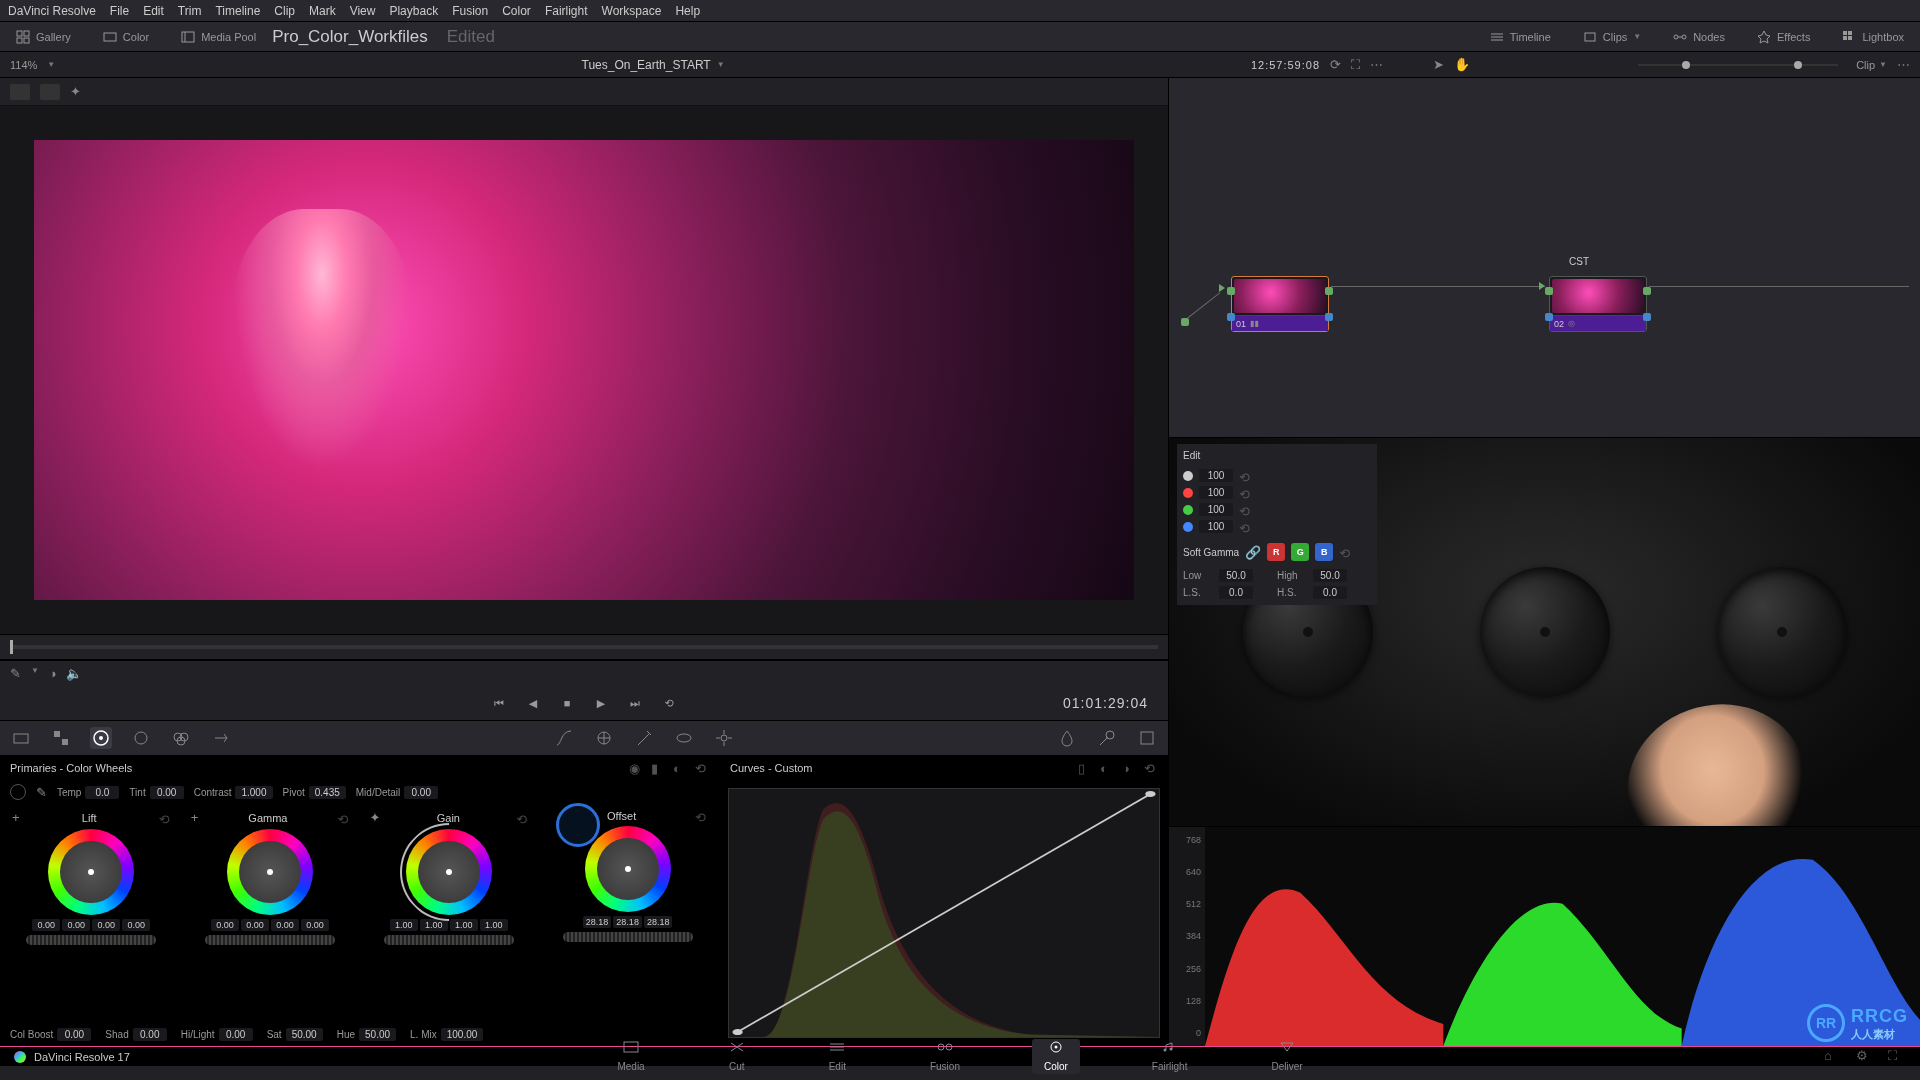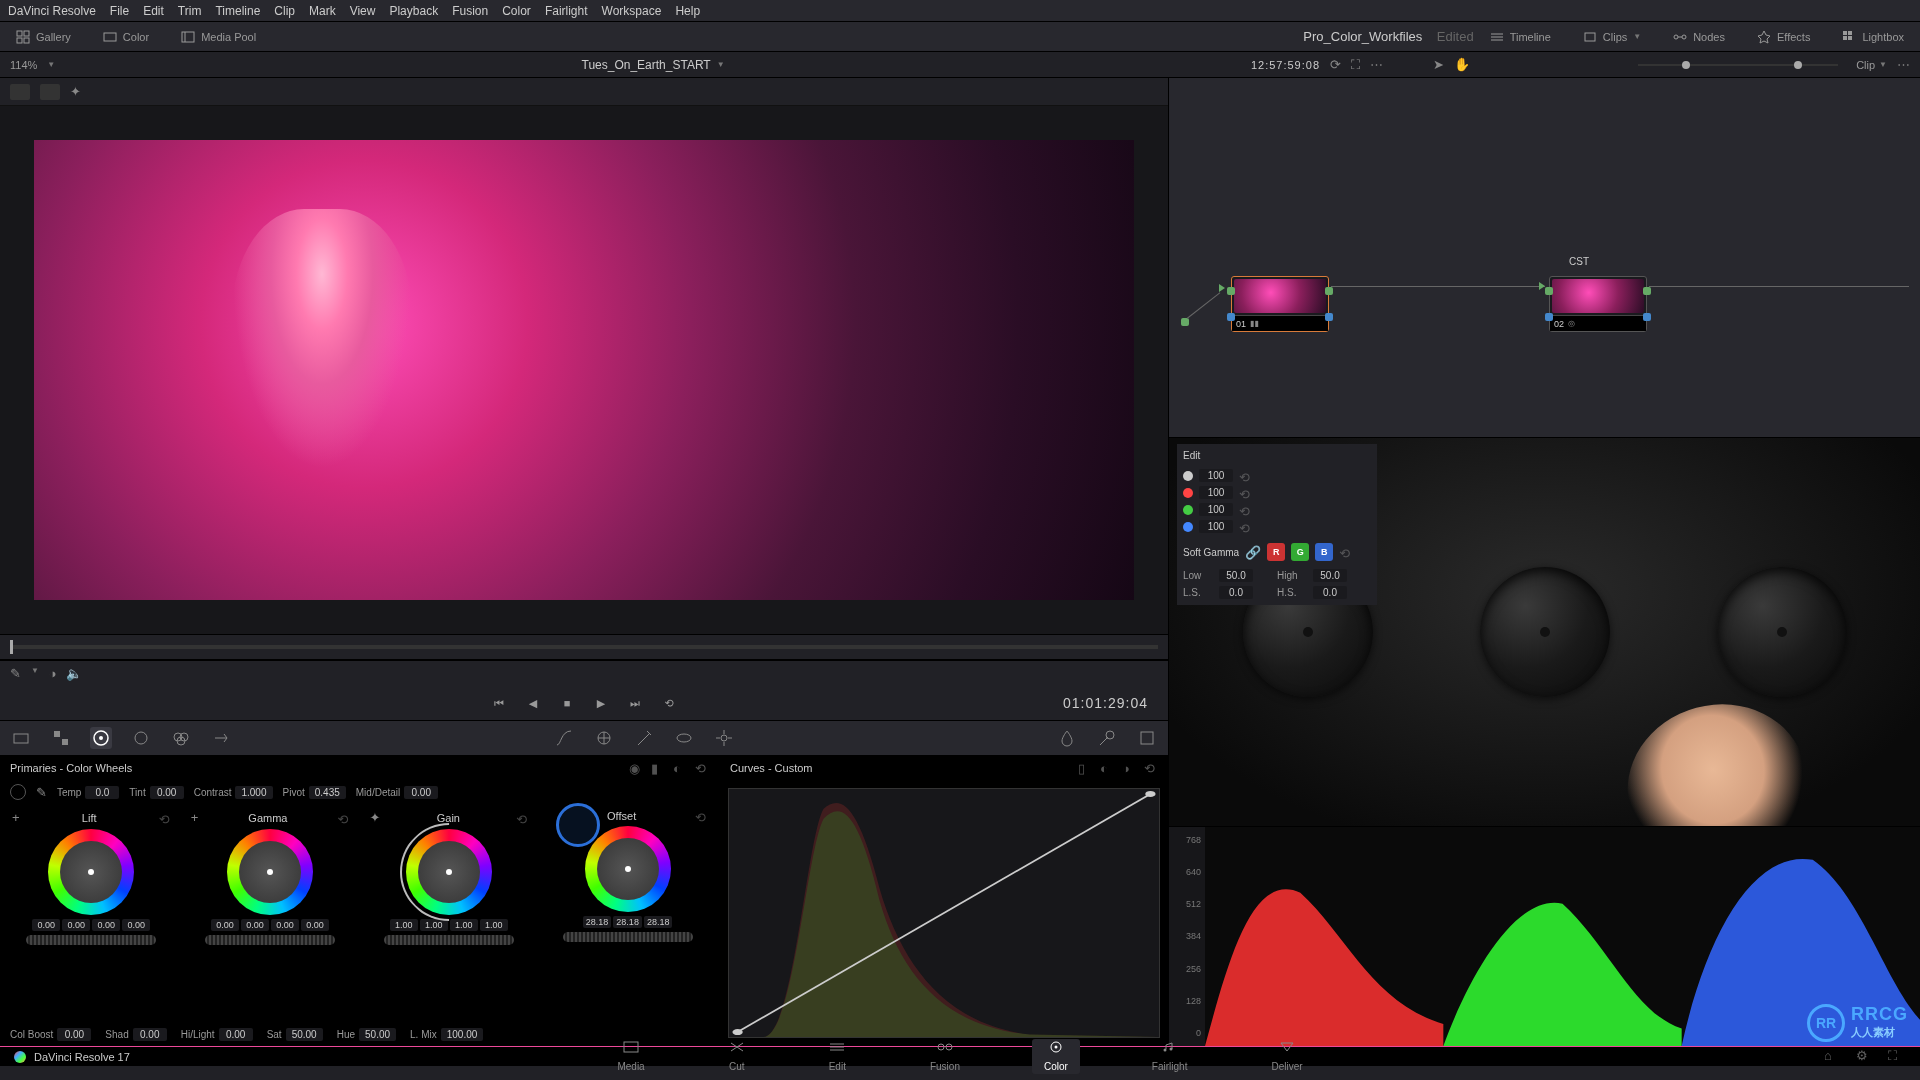--- a/index.html
+++ b/index.html
@@ -1,21 +1,21 @@
 <!DOCTYPE html>
 <html><head>
 <meta charset="utf-8">
 <style>
 *{margin:0;padding:0;box-sizing:border-box;font-family:Arial,Helvetica,sans-serif;user-select:none}
 body{background:#212126;color:#999;font-size:11px;overflow:hidden;width:1920px;height:1080px}
 .menubar{height:22px;background:#28282e;display:flex;align-items:center;padding:0 8px;gap:14px;font-size:12px;color:#ccc;border-bottom:1px solid #000}
 .menubar span{cursor:pointer}
 .toolbar{height:30px;background:#28282e;display:flex;align-items:center;border-bottom:1px solid #000}
 .tb-left,.tb-right{display:flex;align-items:center;gap:16px;padding:0 8px}
-.tb-center{flex:1;text-align:right;color:#ccc;font-size:13px}
+.tb-center{flex:1;text-align:left;color:#ccc;font-size:17px}
 .tb-btn{display:flex;align-items:center;gap:6px;padding:3px 8px;color:#999;cursor:pointer;border-radius:3px}
 .icon-box{width:14px;height:14px;display:inline-block}
 .subbar{height:26px;background:#212126;display:flex;align-items:center;border-bottom:1px solid #000}
 .sb-left{display:flex;align-items:center;gap:10px;padding:0 10px;color:#999}
 .sb-center{flex:1;text-align:center;color:#ccc;font-size:12px;display:flex;align-items:center;justify-content:center;gap:6px}
 .sb-right{display:flex;align-items:center;gap:10px;padding:0 10px}
 .sb-tc{color:#ccc;letter-spacing:1px}
 .sb-zoom{font-size:11px}
 .sb-dropdown{display:flex;align-items:center;gap:4px}
 .chev{font-size:8px;color:#777}
@@ -71,37 +71,37 @@
 .cs-dot{width:10px;height:10px;border-radius:50%}
 .cs-val{background:#1a1a1e;padding:1px 6px;border-radius:2px;color:#ccc;min-width:34px;text-align:center}
 .cs-rst{width:12px;height:12px;opacity:.5}
 .sc-label{color:#ccc;margin-top:6px;display:flex;align-items:center;gap:6px}
 .sc-btn{width:18px;height:18px;border-radius:3px;display:flex;align-items:center;justify-content:center;font-size:9px;font-weight:bold;cursor:pointer}
 .node-area{height:360px;background:#28282e;border-bottom:1px solid #000;position:relative;overflow:hidden}
 .node-canvas{position:relative;width:100%;height:100%}
 .node{position:absolute;width:98px;height:56px;background:#1a1a1e;border:1px solid #555;border-radius:3px;display:flex;flex-direction:column}
 .node.selected{border-color:#d87b3a}
 .node-thumb{flex:1;background:radial-gradient(circle at 40% 40%,#ff4db8 0%,#8b1f5c 50%,#2a0d25 100%);margin:2px;border-radius:2px}
-.node-lbl{height:16px;background:#000000;color:#ccc;font-size:9px;display:flex;align-items:center;padding:0 4px;gap:4px;border-top:1px solid #444}
+.node-lbl{height:16px;background:#4c1d95;color:#ccc;font-size:9px;display:flex;align-items:center;padding:0 4px;gap:4px;border-top:1px solid #444}
 .node-port{position:absolute;width:8px;height:8px;background:#6a6;border-radius:2px}
 .node-port.in{left:-5px}
 .node-port.out{right:-5px}
 .node-title{position:absolute;font-size:10px;color:#ccc}
 .conn{position:absolute;height:1px;background:#666}
 .conn-tri{position:absolute;width:0;height:0;border-top:4px solid transparent;border-bottom:4px solid transparent;border-left:6px solid #6a6}
 .panel-img{flex:1;background:#0a0a0a;position:relative;overflow:hidden}
 .control-surface{position:absolute;inset:0;background:radial-gradient(ellipse at 50% 40%,#2a2a2a 0%,#1a1a1a 40%,#0a0a0a 80%);display:flex;align-items:center;justify-content:space-around;padding:20px}
 .trackball{width:130px;height:130px;border-radius:50%;background:radial-gradient(circle at 35% 30%,#3a3a3a 0%,#1a1a1a 50%,#0a0a0a 100%);box-shadow:inset 0 4px 12px rgba(0,0,0,.8),0 2px 8px rgba(0,0,0,.6);position:relative}
 .trackball::after{content:"";position:absolute;left:50%;top:50%;width:10px;height:10px;background:#111;border-radius:50%;transform:translate(-50%,-50%)}
 .hand{position:absolute;right:15%;bottom:-10%;width:180px;height:160px;background:radial-gradient(ellipse at 50% 40%,#e8b896 0%,#d4a080 40%,transparent 70%);border-radius:50% 50% 30% 30%;transform:rotate(-15deg)}
 .scopes{height:220px;background:#17171a;border-top:1px solid #000;display:flex}
 .scope-scale{width:36px;display:flex;flex-direction:column;justify-content:space-between;padding:8px 4px;font-size:9px;color:#777;text-align:right}
 .scope-body{flex:1;position:relative;background:#0a0a0a}
 .wave{position:absolute;bottom:0;width:100%}
-.logo-rrcg{position:absolute;right:12px;bottom:4px;display:flex;align-items:flex-start;gap:6px;color:#4aa8ff;font-weight:bold;font-size:14px}
+.logo-rrcg{position:absolute;right:12px;bottom:4px;display:flex;align-items:flex-end;gap:6px;color:#4aa8ff;font-weight:bold;font-size:14px}
 .logo-rrcg .ring{width:38px;height:38px;border-radius:50%;border:3px solid #4aa8ff;display:flex;align-items:center;justify-content:center;font-size:14px}
 .page-nav{height:20px;background:#000000;display:flex;align-items:center;justify-content:center;gap:60px;border-top:1px solid #ec4899;position:relative}
 .pn-item{display:flex;flex-direction:column;align-items:center;gap:8px;color:#888;font-size:10px;cursor:pointer;padding:2px 12px}
 .pn-item.active{color:#fff;background:#28282e;border-radius:3px}
 .pn-ico{width:16px;height:12px}
 .pn-app{position:absolute;left:14px;display:flex;align-items:center;gap:8px;color:#ccc;font-size:11px}
 .pn-app .dot{width:12px;height:12px;border-radius:50%;background:linear-gradient(135deg,#f44,#4af,#4f4,#fa4);}
 .pn-home{position:absolute;right:14px;display:flex;gap:14px}
 .pn-home span{width:18px;height:18px;opacity:.7;cursor:pointer}
 .slider-line{flex:1;height:2px;background:#333;position:relative;margin:0 8px}

